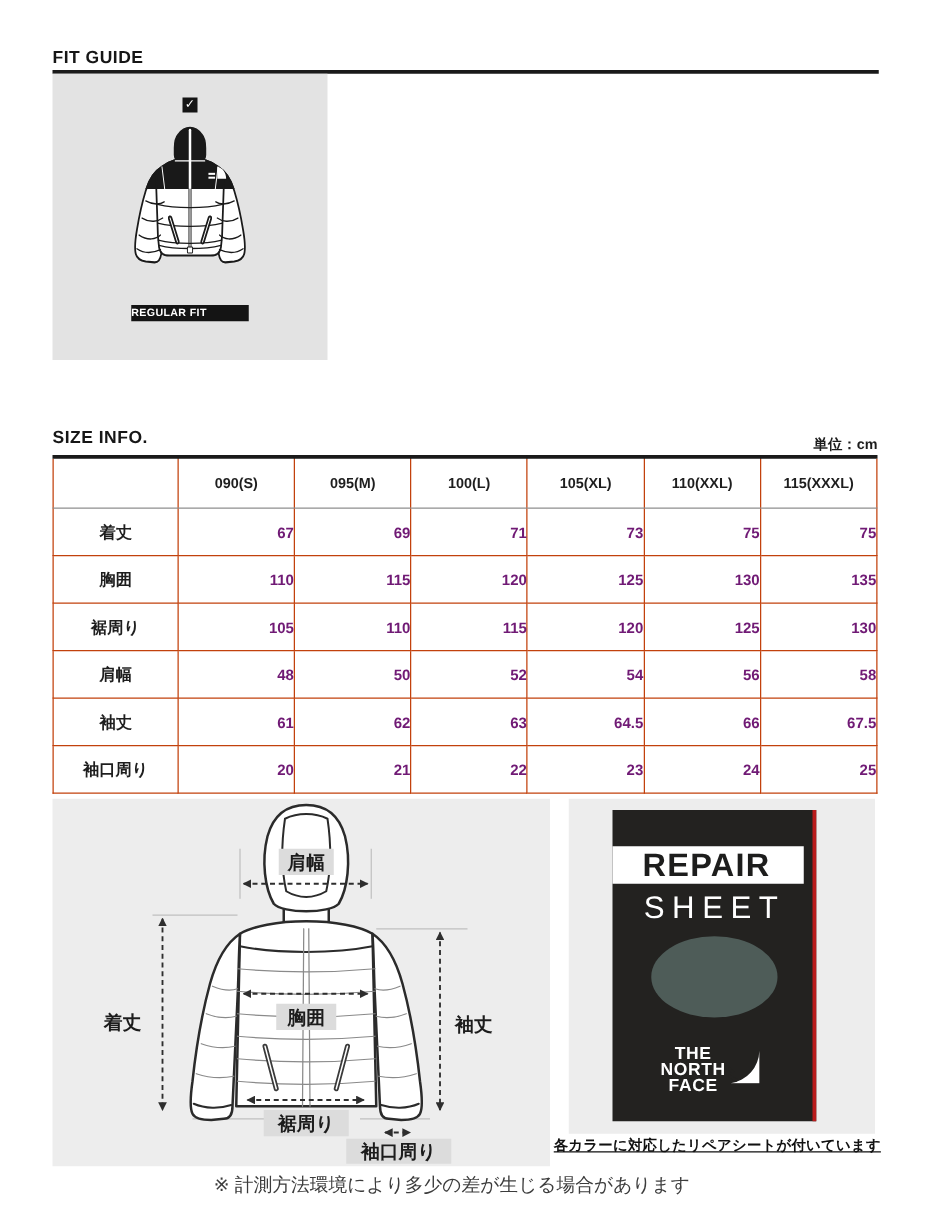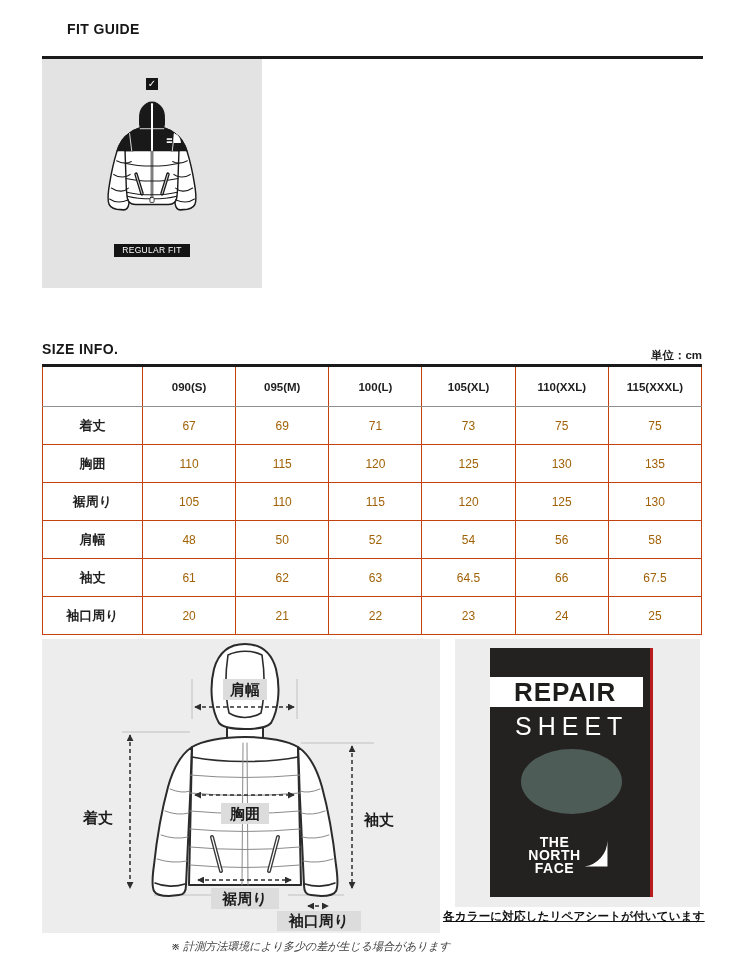--- a/index.html
+++ b/index.html
@@ -15,32 +15,32 @@
   .fit-section{left:42px;top:59px;width:661px;height:229px;display:flex;}
   .fit-panel{position:relative;display:flex;flex-direction:column;align-items:center;height:100%;}
   .fit-panel.selected{width:220px;background:#e3e3e3;}
   .fit-panel.plain{width:220.5px;background:#f0f0f0;}
   .cb-checked{margin-top:19px;width:12px;height:12px;background:#151515;color:#fff;
               font-size:10px;line-height:12px;text-align:center;font-weight:700;}
   .cb-empty{margin-top:18px;width:14px;height:14px;border:2px solid #c9c9c9;box-sizing:border-box;}
   .jacket{margin-top:8px;}
   .jacket.dark{--ln:#1a1a1a;--yk:#191919;--bd:#ffffff;}
   .jacket.light{--ln:#b4b4b4;--yk:#c4c4c4;--bd:#fdfdfd;}
-  .fit-label{position:absolute;bottom:31px;left:50%;transform:translateX(-50%);width:76px;height:13px;
-             line-height:13px;text-align:center;font-size:8.5px;font-weight:400;letter-spacing:.3px;color:#fff;}
+  .fit-label{position:absolute;bottom:31px;left:50%;transform:translateX(-50%);width:94px;height:13px;
+             line-height:13px;text-align:left;font-size:8.5px;font-weight:700;letter-spacing:.3px;color:#fff;}
   .fit-label.dark{background:#141414;}
   .fit-label.gray{background:#a7a7a7;color:#f6f6f6;}
 
   
   .unit{font-size:11.5px;font-weight:600;color:#1d1d1d;}
   table.size{border-collapse:collapse;table-layout:fixed;width:660px;border-top:3px solid #1a1a1a;}
   .size th,.size td{border:1px solid #c2410c;text-align:center;vertical-align:middle;padding:0;}
   .size thead th{height:39px;font-size:11.5px;font-weight:700;color:#1e1e1e;border-bottom:1px solid #8f8f8f;}
   .size tbody th{font-size:13px;font-weight:700;color:#1e1e1e;}
-  .size tbody td{height:37px;font-size:12px;font-weight:400;color:#a16207;}
+  .size tbody td{height:37px;font-size:12px;font-weight:700;color:#701a75;text-align:right;}
 
   
   .graybox{background:#ededed;}
   .diagram-svg{display:block;}
   .d-outline{fill:#ffffff;stroke:#2b2b2b;stroke-width:2;stroke-linejoin:round;stroke-linecap:round;}
   .d-line{fill:none;stroke:#2b2b2b;stroke-width:1.6;stroke-linecap:round;}
   .d-baffle{fill:none;stroke:#8a8a8a;stroke-width:1;stroke-linecap:round;}
   .d-helper{stroke:#c0c0c0;stroke-width:1;fill:none;}
   .d-arrow{stroke:#2e2e2e;stroke-width:1.5;fill:none;stroke-dasharray:4 3;}
   .d-pocket{stroke:#3a3a3a;stroke-width:4;fill:none;stroke-linecap:round;}
@@ -54,21 +54,21 @@
                border-right:3px solid #b91c1c;box-sizing:content-box;}
   .repair-band{margin-top:29px;margin-right:7px;height:30px;background:#ffffff;display:flex;align-items:center;}
   .repair-word{padding-left:24px;font-size:26px;font-weight:700;color:#1d1d1c;letter-spacing:1px;}
   .sheet-word{padding-left:25px;margin-top:5px;font-size:25px;font-weight:400;color:#fff;letter-spacing:6px;}
   .patch{position:absolute;left:31px;top:101px;width:101px;height:65px;border-radius:50%;background:#4e5c58;}
   .tnf-logo{position:absolute;left:0;right:3px;bottom:22px;display:flex;justify-content:center;align-items:flex-start;}
   .tnf-text{text-align:center;font-size:14px;font-weight:700;line-height:13px;color:#fff;letter-spacing:.5px;}
   .tnf-dome{margin-left:2px;margin-top:1px;}
 
   .caption{font-size:11.5px;font-weight:700;color:#111;letter-spacing:.2px;text-decoration:underline;}
-  .footnote{font-size:11px;color:#3c3c3c;font-style:italic;}
+  .footnote{font-size:15px;color:#3c3c3c;}
 </style>
 </head>
 <body>
 
 <svg width="0" height="0" style="position:absolute" aria-hidden="true">
   <defs>
     <clipPath id="ykclip" clipPathUnits="userSpaceOnUse">
         <rect x="0" y="0" width="200" height="78"></rect>
       </clipPath>
     <marker id="mA" viewBox="0 0 8 8" refX="7" refY="4" markerWidth="7" markerHeight="7" orient="auto-start-reverse" markerUnits="userSpaceOnUse">
@@ -123,21 +123,21 @@
           <rect x="125" y="63.5" width="9" height="2.4"></rect>
           <path d="M137 66 L137 52 C144 53 149 59 149 66 Z"></path>
         </g>
       </g>
     </symbol>
   </defs>
 </svg>
 
 <div id="page">
 
-  <div class="abs h-title" style="left:42px;top:21px;margin-left:25px;">FIT GUIDE</div>
+  <div class="abs h-title" style="left:42px;top:37px;">FIT GUIDE</div>
   <div class="abs rule" style="left:42px;top:56px;width:661px;"></div>
 
   <div class="abs fit-section">
     <div class="fit-panel selected">
       <div class="cb-checked">✓</div>
       <svg class="jacket dark" width="118" height="116">
         <use href="#jk" xlink:href="#jk"></use>
       </svg>
       <div class="fit-label dark">REGULAR FIT</div>
     </div>

